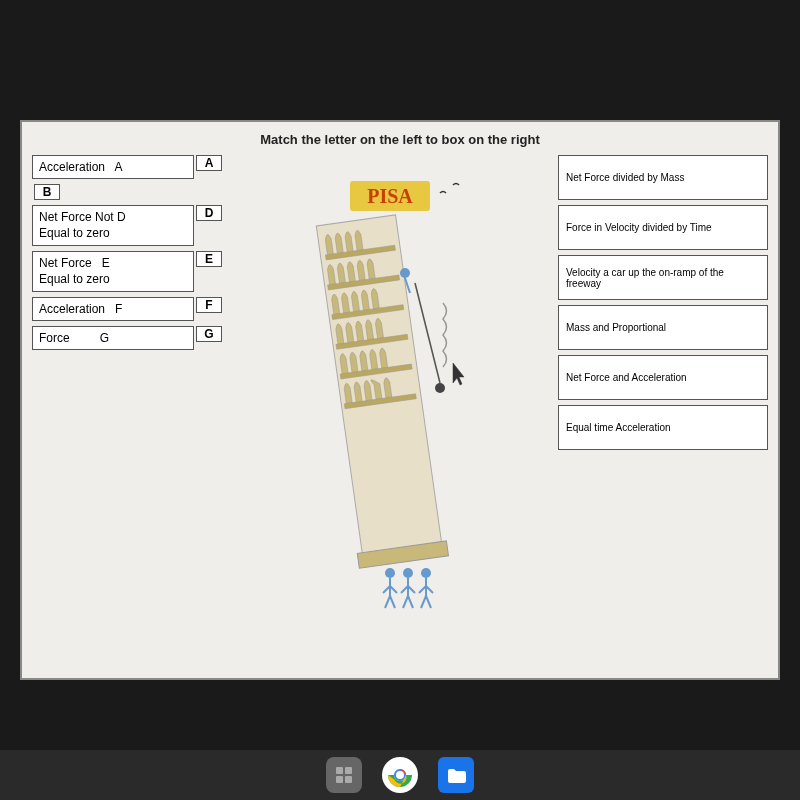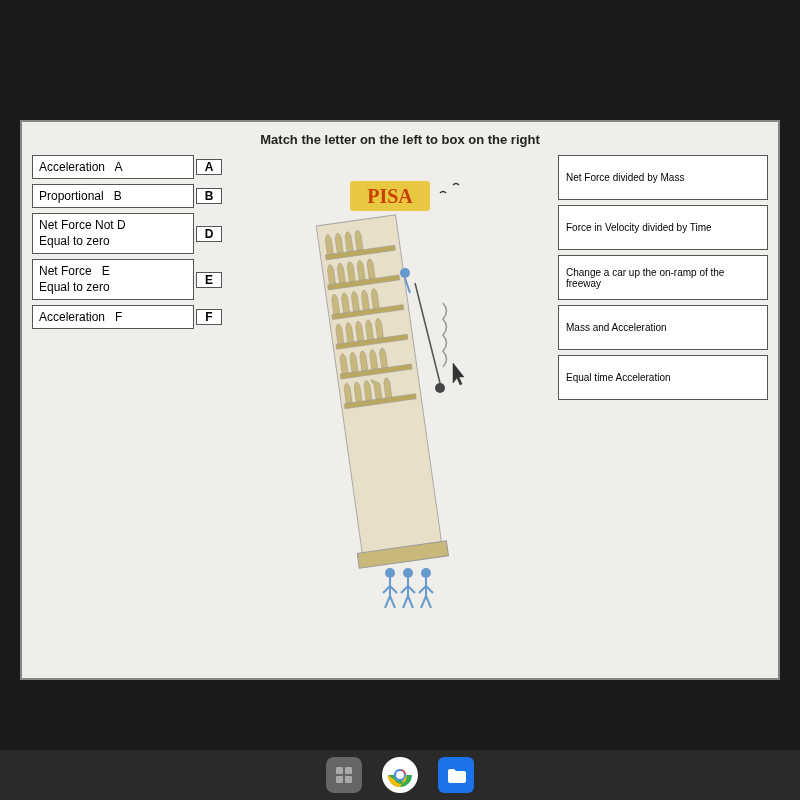--- a/index.html
+++ b/index.html
@@ -37,21 +37,21 @@
     .left-column {
       display: flex;
       flex-direction: column;
       gap: 5px;
       width: 190px;
       flex-shrink: 0;
     }
     .left-item {
       display: flex;
       flex-direction: row;
-      align-items: center;
+      align-items: flex-start;
       gap: 0;
     }
     .left-label-box {
       border: 1px solid #555;
       background: #fff;
       padding: 4px 6px;
       font-size: 12px;
       display: flex;
       align-items: center;
       min-width: 120px;
@@ -127,40 +127,43 @@
     <div class="content-area">
 
       <div class="left-column">
 
         <div class="left-item">
           <div class="left-label-box">Acceleration &nbsp; A</div>
           <div class="letter-box">A</div>
         </div>
 
         <div class="left-item">
-          <div class="left-label-box">Proportional &nbsp; B</div>
           <div class="letter-box">B</div>
         </div>
 
 
         <div class="left-item">
           <div class="left-label-box" style="line-height:1.3">Net Force Not D<br>Equal to zero</div>
           <div class="letter-box">D</div>
         </div>
 
         <div class="left-item">
           <div class="left-label-box" style="line-height:1.3">Net Force &nbsp; E<br>Equal to zero</div>
           <div class="letter-box">E</div>
         </div>
 
         <div class="left-item">
           <div class="left-label-box">Acceleration &nbsp; F</div>
           <div class="letter-box">F</div>
         </div>
 
+        <div class="left-item">
+          <div class="left-label-box">Force &nbsp; &nbsp; &nbsp; &nbsp; G</div>
+          <div class="letter-box">G</div>
+        </div>
 
       </div>
 
       <div class="center-image">
         <svg width="190" height="490" viewBox="0 0 190 490">
 
           <rect width="190" height="490" fill="#f0eeea"></rect>
 
           <rect x="55" y="18" width="80" height="30" fill="#e8c840" rx="3"></rect>
           <text x="95" y="40" text-anchor="middle" font-size="20" font-weight="bold" fill="#c84000" font-family="serif">PISA</text>
@@ -270,28 +273,31 @@
 
         <div class="right-box">
           <span>Net Force divided by Mass</span>
         </div>
 
         <div class="right-box">
           <span>Force in Velocity divided by Time</span>
         </div>
 
         <div class="right-box">
-          <span>Change a car up the on-ramp of the freeway</span>
-        </div>
-
-        <div class="right-box">
-          <span>Mass and Acceleration</span>
-        </div>
-
-
+          <span>Velocity a car up the on-ramp of the freeway</span>
+        </div>
+
+        <div class="right-box">
+          <span>Mass and Proportional</span>
+        </div>
+
+
+        <div class="right-box">
+          <span>Net Force and Acceleration</span>
+        </div>
 
         <div class="right-box">
           <span>Equal time Acceleration</span>
         </div>
 
       </div>
 
     </div>
   </div>
 

